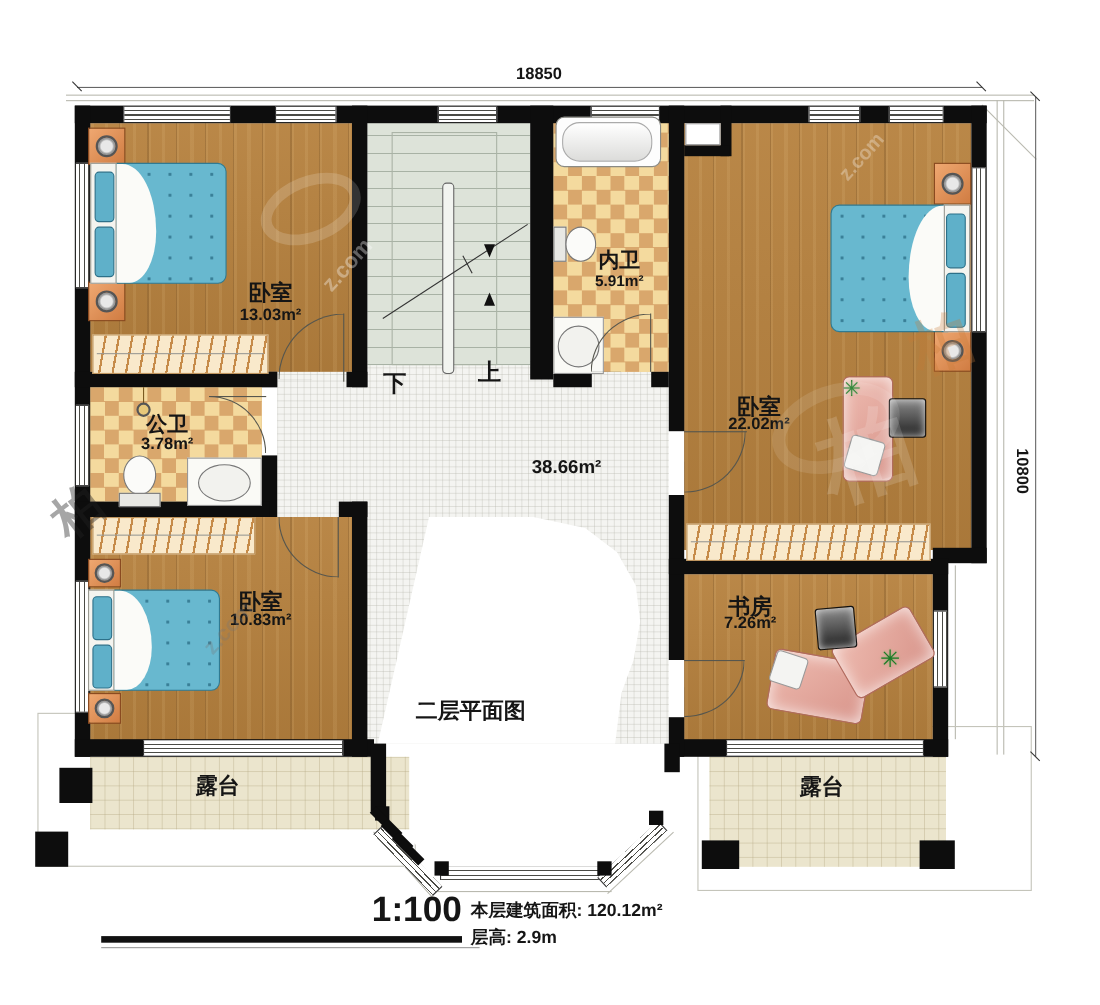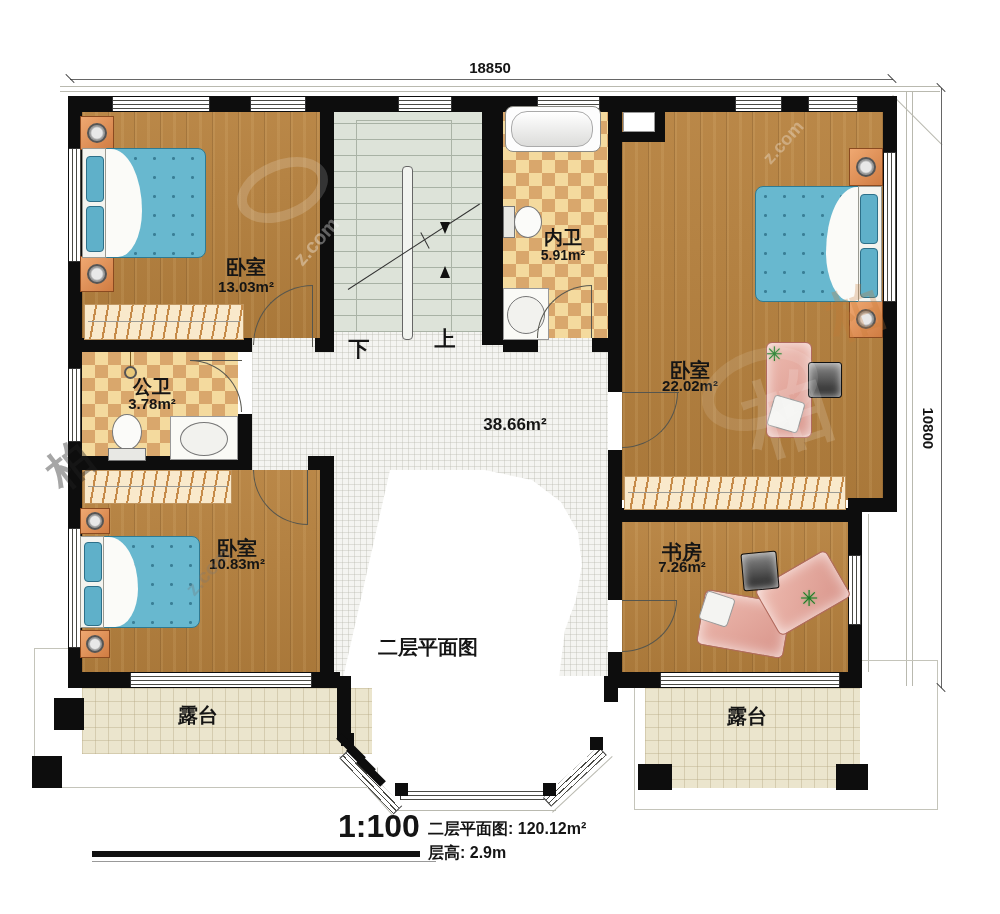--- a/index.html
+++ b/index.html
@@ -263,16 +263,16 @@
   <div class="wm" style="left:288px;top:230px;font-size:20px;color:#fff;opacity:.35;transform:rotate(-48deg);">z.com</div>
   <div class="wm" style="left:180px;top:560px;font-size:20px;color:#777;opacity:.3;transform:rotate(-48deg);">z.com</div>
   <div class="wm" style="left:758px;top:132px;font-size:18px;color:#fff;opacity:.3;transform:rotate(-48deg);">z.com</div>
   <div class="wm" style="left:745px;top:356px;font-size:85px;color:#fff;opacity:.15;transform:rotate(-18deg);">柏</div>
   <div class="wm" style="left:48px;top:436px;font-size:44px;color:#222;opacity:.4;transform:rotate(-38deg);">柏</div>
   <div class="wm" style="left:828px;top:276px;font-size:55px;color:#c87a35;opacity:.28;transform:rotate(-20deg);">柏</div>
 
   <div class="lab" style="left:338px;top:809px;font-size:32px;font-weight:600;text-align:left;">1:100</div>
   <div style="left:92px;top:851px;width:328px;height:6px;background:#111;"></div>
   <div style="left:92px;top:861px;width:344px;height:1px;background:#999;"></div>
-  <div class="lab" style="left:428px;top:820px;font-size:16px;text-align:left;">二层平面图: 120.12m²</div>
+  <div class="lab" style="left:428px;top:820px;font-size:16px;text-align:left;">本层建筑面积: 120.12m²</div>
   <div class="lab" style="left:428px;top:844px;font-size:16px;text-align:left;">层高: 2.9m</div>
 
 </div>
 
 </body></html>

